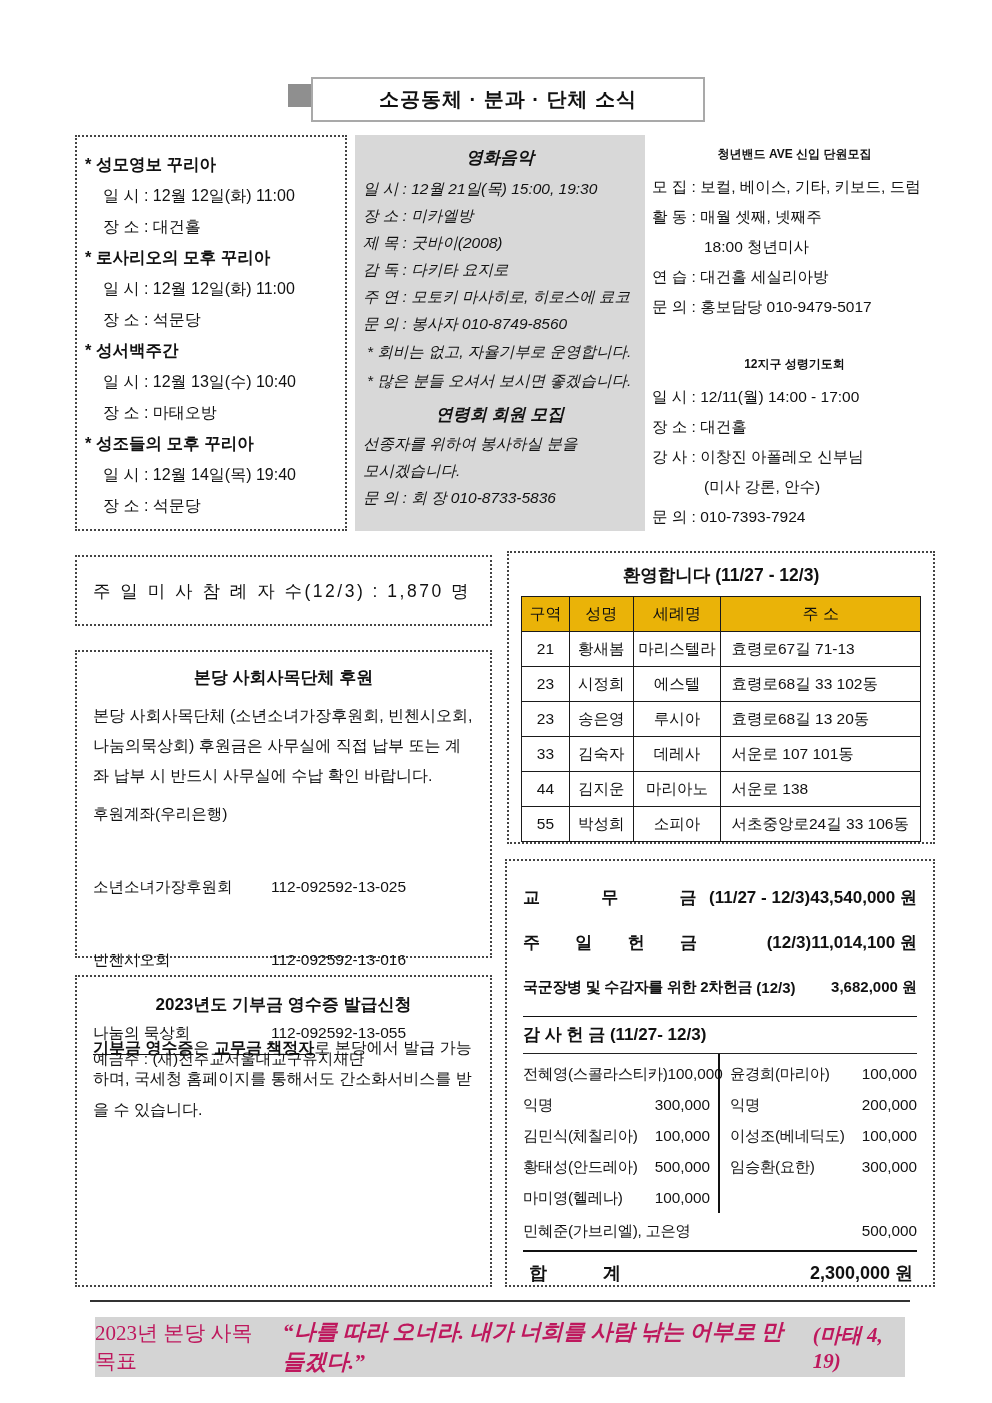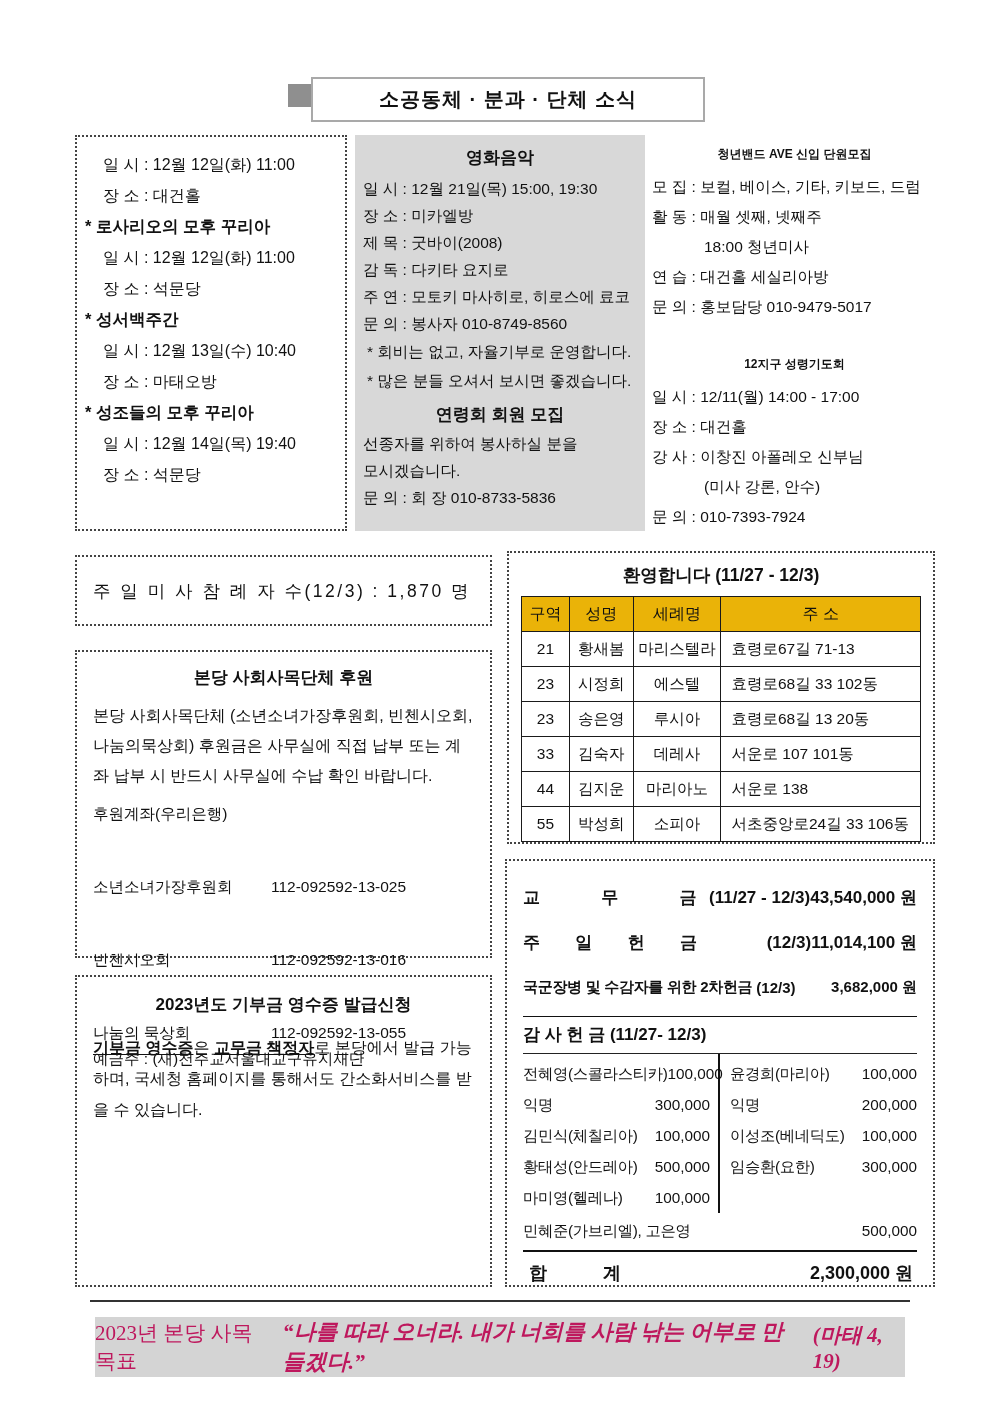--- a/index.html
+++ b/index.html
@@ -13,21 +13,21 @@
   
   .hdr-square{left:288px;top:84px;width:23px;height:23px;background:#8f8f8f;}
   .hdr-box{left:311px;top:77px;width:390px;height:41px;border:2px solid #a9a9a9;
     display:flex;align-items:center;justify-content:center;}
   .hdr-title{font-size:20px;font-weight:bold;letter-spacing:1px;}
   
   .left-box{left:75px;top:135px;width:272px;height:396px;padding:12px 8px;box-sizing:border-box;}
   .sec-title{font-weight:bold;font-size:16.5px;line-height:31px;}
   .sec-line{font-size:16px;line-height:31px;padding-left:18px;}
   .movie-box{left:355px;top:135px;width:290px;height:396px;background:#d8d8d8;
-    padding:10px 8px;box-sizing:border-box;}
+    padding:10px 8px;box-sizing:border-box;font-style:italic;}
   .movie-title{font-weight:bold;font-size:17px;text-align:center;line-height:26px;margin-bottom:4px;}
   .movie-line{font-size:15.5px;line-height:27px;}
   .movie-note{font-size:15.5px;line-height:29px;padding-left:10px;text-indent:-6px;}
   .yr-title{font-weight:bold;font-size:17px;text-align:center;line-height:26px;margin-top:7px;margin-bottom:2px;}
   .right-col{left:652px;top:140px;width:285px;}
   .rc-title{font-weight:bold;font-size:12px;text-align:center;line-height:28px;margin-bottom:4px;}
   .rc-line{font-size:15.5px;line-height:30px;}
   .rc-indent{padding-left:52px;}
   .rc-gap{height:28px;}
   
@@ -91,20 +91,21 @@
 </head>
 <body>
 
 <div class="abs hdr-square"></div>
 <div class="abs hdr-box">
   <span class="hdr-title">소공동체 · 분과 · 단체 소식</span>
 </div>
 
 <div class="abs dotted left-box">
   <div>
+    <div class="sec-title">* 성모영보 꾸리아</div>
     <div class="sec-line">일 시 : 12월 12일(화) 11:00</div>
     <div class="sec-line">장 소 : 대건홀</div>
   </div>
   <div>
     <div class="sec-title">* 로사리오의 모후 꾸리아</div>
     <div class="sec-line">일 시 : 12월 12일(화) 11:00</div>
     <div class="sec-line">장 소 : 석문당</div>
   </div>
   <div>
     <div class="sec-title">* 성서백주간</div>

